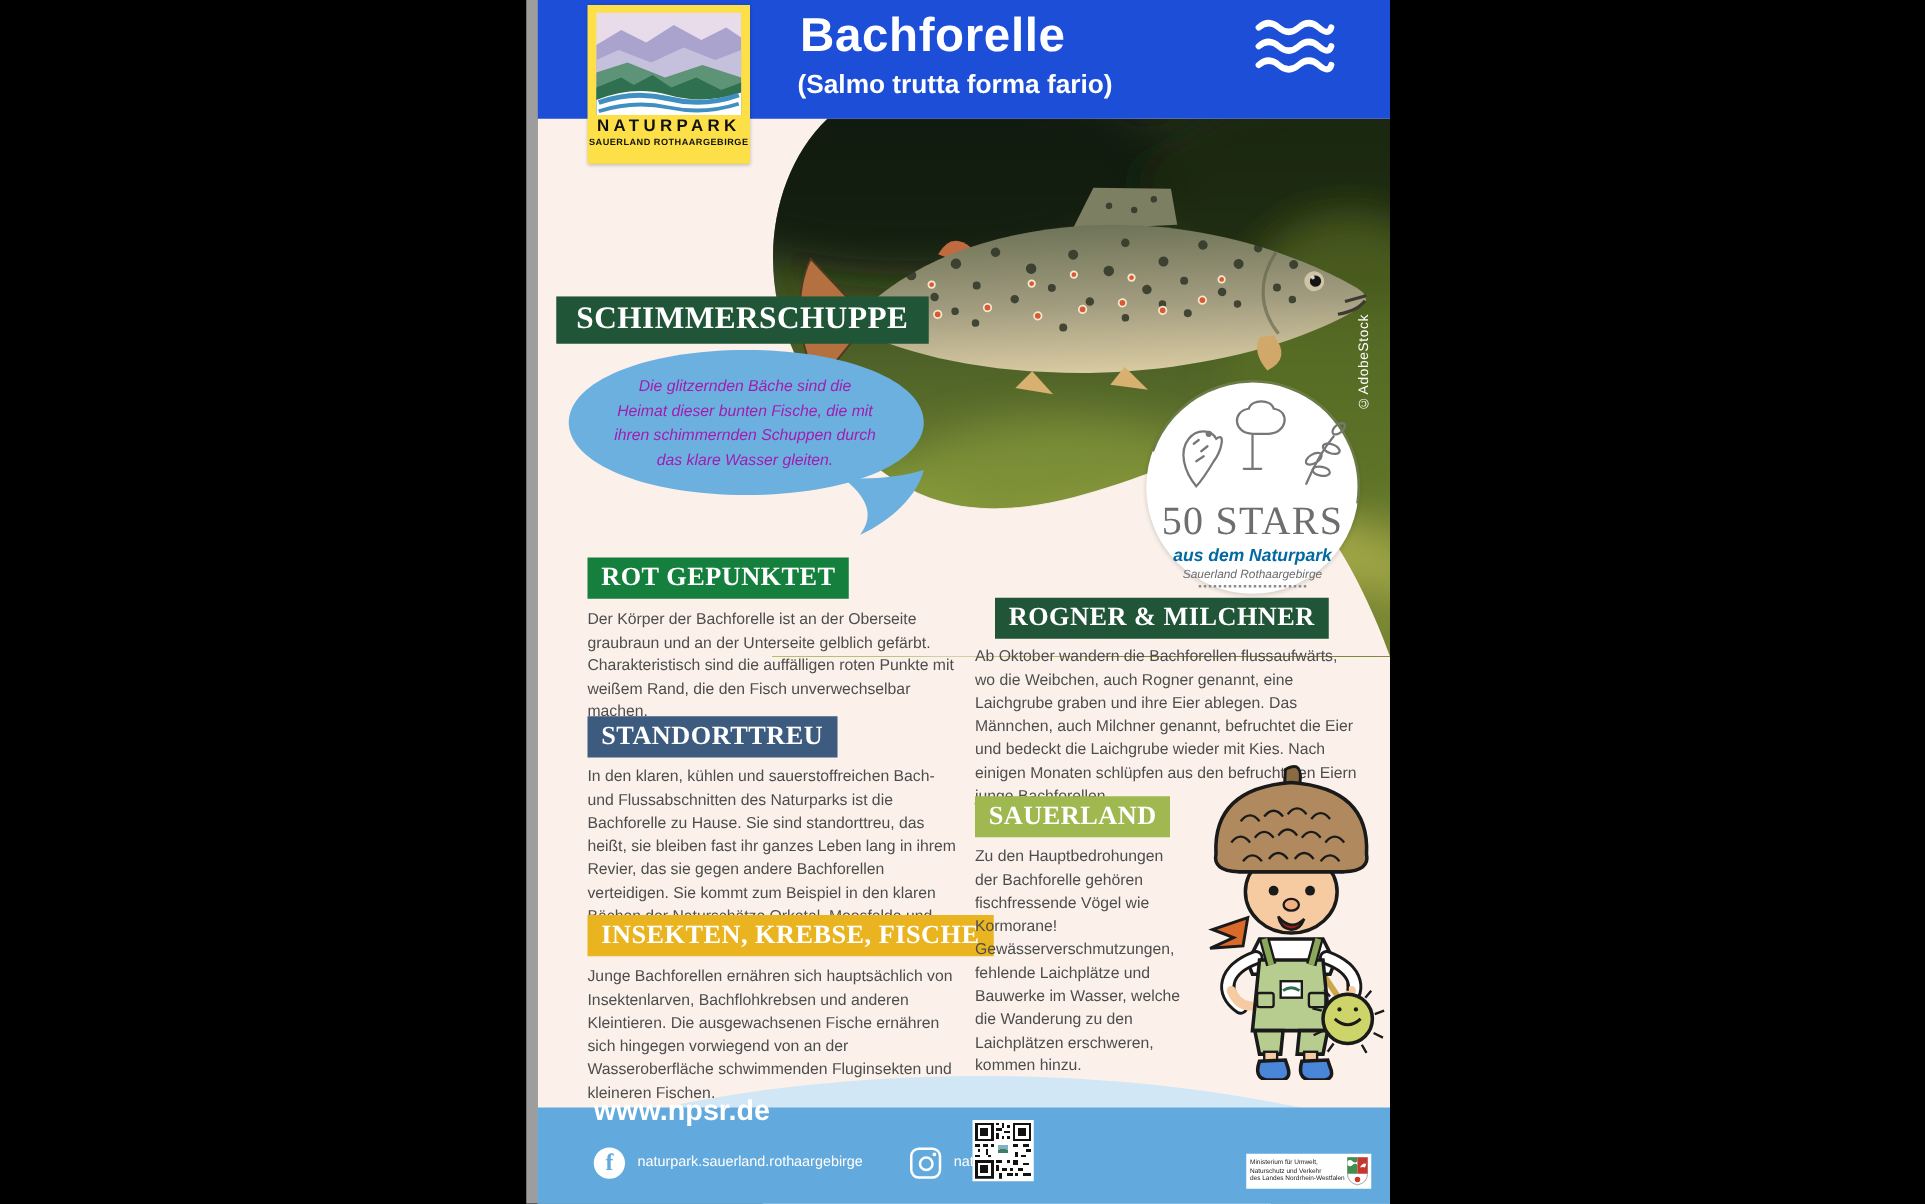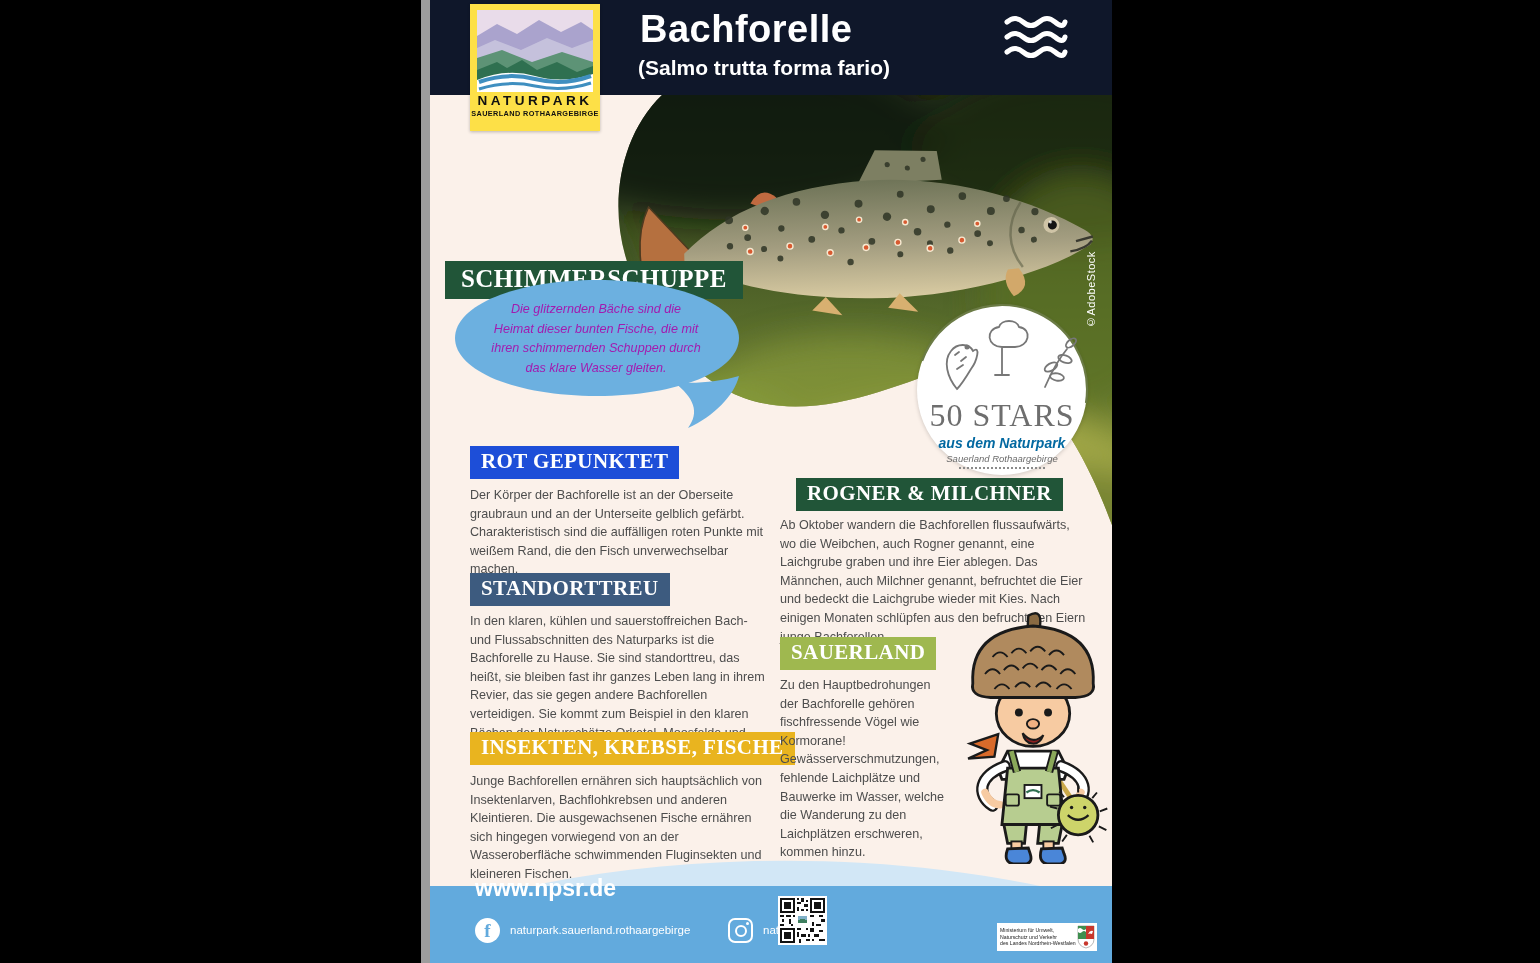--- a/index.html
+++ b/index.html
@@ -2,42 +2,42 @@
 <html><head>
 <meta charset="utf-8">
 <style>
   html,body{margin:0;padding:0;}
   body{width:1540px;height:963px;background:#000;position:relative;overflow:hidden;
        font-family:"Liberation Sans",sans-serif;}
   .page-edge{position:absolute;left:421px;top:0;width:9px;height:963px;background:#9d9d9d;}
   .poster{position:absolute;left:430px;top:0;width:682px;height:963px;background:#fbf1ea;overflow:hidden;}
 
   
-  .header{position:absolute;left:0;top:0;width:682px;height:95px;background:#0f172a;}
+  .header{position:absolute;left:0;top:0;width:682px;height:95px;background:#1d4ed8;}
   .title{position:absolute;left:210px;top:8px;font-size:38px;font-weight:bold;color:#fff;letter-spacing:.5px;}
   .subtitle{position:absolute;left:208px;top:56px;font-size:21px;font-weight:bold;color:#fff;}
   .waves-icon{position:absolute;left:573px;top:12px;}
 
   
   .logo-card{position:absolute;left:40px;top:4px;width:130px;height:127px;background:#fde047;
              box-shadow:0 1px 3px rgba(0,0,0,.25);text-align:center;}
   .logo-art{margin:6px auto 2px;display:block;}
   .logo-title{font-size:13.5px;font-weight:bold;letter-spacing:3.5px;color:#111;line-height:1.1;}
   .logo-sub{font-size:7.3px;font-weight:bold;letter-spacing:.4px;color:#111;}
 
   
   .photo{position:absolute;left:0;top:95px;width:682px;height:430px;}
   .credit{position:absolute;left:655px;top:133px;height:100px;color:#fff;font-size:11px;
           writing-mode:vertical-rl;transform:rotate(180deg);letter-spacing:.5px;}
 
   
   .badge{position:absolute;display:inline-block;color:#fff;font-family:"Liberation Serif",serif;
          font-weight:bold;font-size:21px;letter-spacing:.4px;padding:3px 11px 5px;white-space:nowrap;}
-  .badge-schimmer{left:15px;top:237px;background:#215538;font-size:25px;padding:4px 16px 6px;margin-top:24px;}
-  .badge-rot{left:40px;top:446px;background:#1d4ed8;}
+  .badge-schimmer{left:15px;top:237px;background:#215538;font-size:25px;padding:4px 16px 6px;}
+  .badge-rot{left:40px;top:446px;background:#15803d;}
   .badge-standort{left:40px;top:573px;background:#3d5b7f;}
   .badge-insekten{left:40px;top:732px;background:#e9b41f;}
   .badge-rogner{left:366px;top:478px;background:#215538;}
   .badge-kormoran{left:350px;top:637px;background:#9fb84f;}
 
   .para{position:absolute;font-size:12.6px;line-height:18.6px;color:#4d4d4d;}
   .para-rot{left:40px;top:486px;width:294px;}
   .para-standort{left:40px;top:612px;width:296px;}
   .para-insekten{left:40px;top:772px;width:296px;}
   .para-rogner{left:350px;top:516px;width:306px;}

